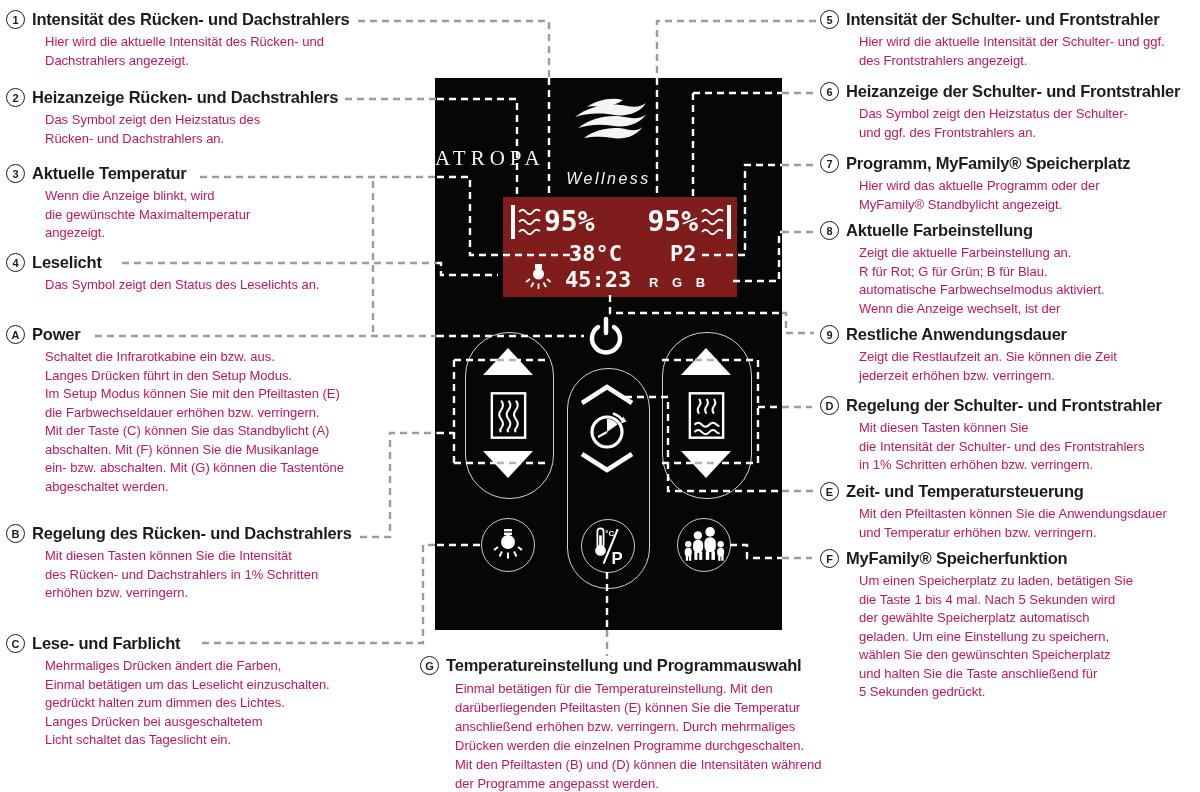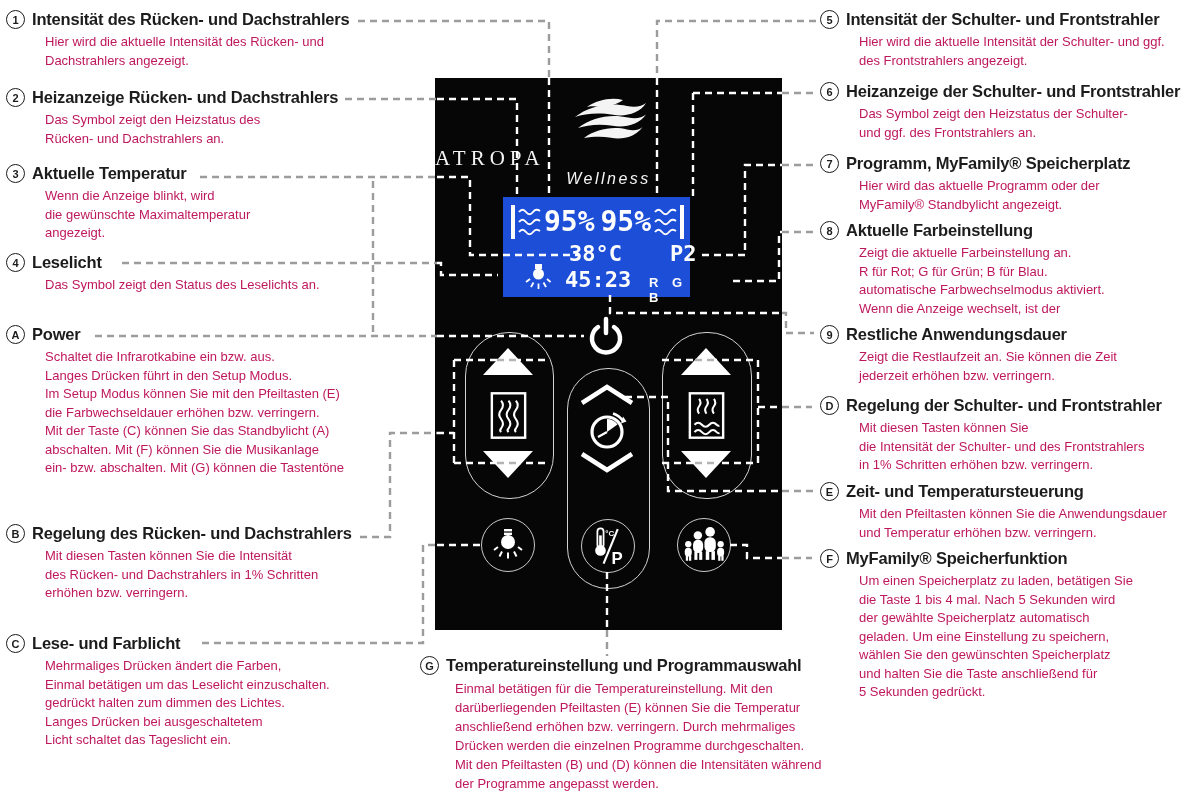--- a/index.html
+++ b/index.html
@@ -25,21 +25,21 @@
   .sec-sG .sec-line{line-height:19px;}
   
   #panel{position:absolute;left:435px;top:78px;width:347px;height:552px;background:#060606;}
   #logo-waves{position:absolute;left:130px;top:20px;}
   #brand-name{position:absolute;left:0;top:68px;width:347px;text-align:left;
               font-family:"Liberation Serif", serif;font-size:21px;letter-spacing:5px;
               color:#f4f4f4;}
   #brand-tagline{position:absolute;left:0;top:92px;width:347px;text-align:center;
               font-family:Liberation Sans, sans-serif;font-style:italic;font-size:16px;
               letter-spacing:2.5px;color:#f4f4f4;}
-  #lcd{position:absolute;left:68px;top:119px;width:187px;height:100px;background:#1d4ed8;}
+  #lcd{position:absolute;left:68px;top:119px;width:214px;height:100px;background:#7f1d1d;padding-left:20px;}
   .lcd-text{font-family:"DejaVu Sans Mono", monospace;font-weight:bold;color:#fdfdfd;}
   #lcd-row1-left{position:absolute;left:8px;top:8px;display:flex;align-items:center;gap:3px;}
   #lcd-row1-right{position:absolute;right:6px;top:8px;display:flex;align-items:center;gap:3px;}
   .lcd-big{font-size:28px;line-height:32px;}
   .lcd-mid{font-size:22px;line-height:26px;}
   #lcd-temp{position:absolute;left:66px;top:44px;}
   #lcd-program{position:absolute;left:167px;top:44px;}
   #lcd-time{position:absolute;left:62px;top:70px;}
   #lcd-rgb{position:absolute;left:146px;top:78px;font-size:13px;font-weight:bold;
            letter-spacing:5px;color:#fdfdfd;font-family:"Liberation Sans",sans-serif;}
@@ -317,20 +317,21 @@
         <h3 class="sec-title">Power</h3>
       </div>
       <div class="sec-body">
         <div class="sec-line">Schaltet die Infrarotkabine ein bzw. aus.</div>
         <div class="sec-line">Langes Drücken führt in den Setup Modus.</div>
         <div class="sec-line">Im Setup Modus können Sie mit den Pfeiltasten (E)</div>
         <div class="sec-line">die Farbwechseldauer erhöhen bzw. verringern.</div>
         <div class="sec-line">Mit der Taste (C) können Sie das Standbylicht (A)</div>
         <div class="sec-line">abschalten. Mit (F) können Sie die Musikanlage</div>
         <div class="sec-line">ein- bzw. abschalten. Mit (G) können die Tastentöne</div>
+        <div class="sec-line">abgeschaltet werden.</div>
       </div>
     </div>
     <div class="sec col-left sec-sB">
       <div class="sec-head">
         <span class="badge">B</span>
         <h3 class="sec-title">Regelung des Rücken- und Dachstrahlers</h3>
       </div>
       <div class="sec-body">
         <div class="sec-line">Mit diesen Tasten können Sie die Intensität</div>
         <div class="sec-line">des Rücken- und  Dachstrahlers in 1% Schritten</div>

